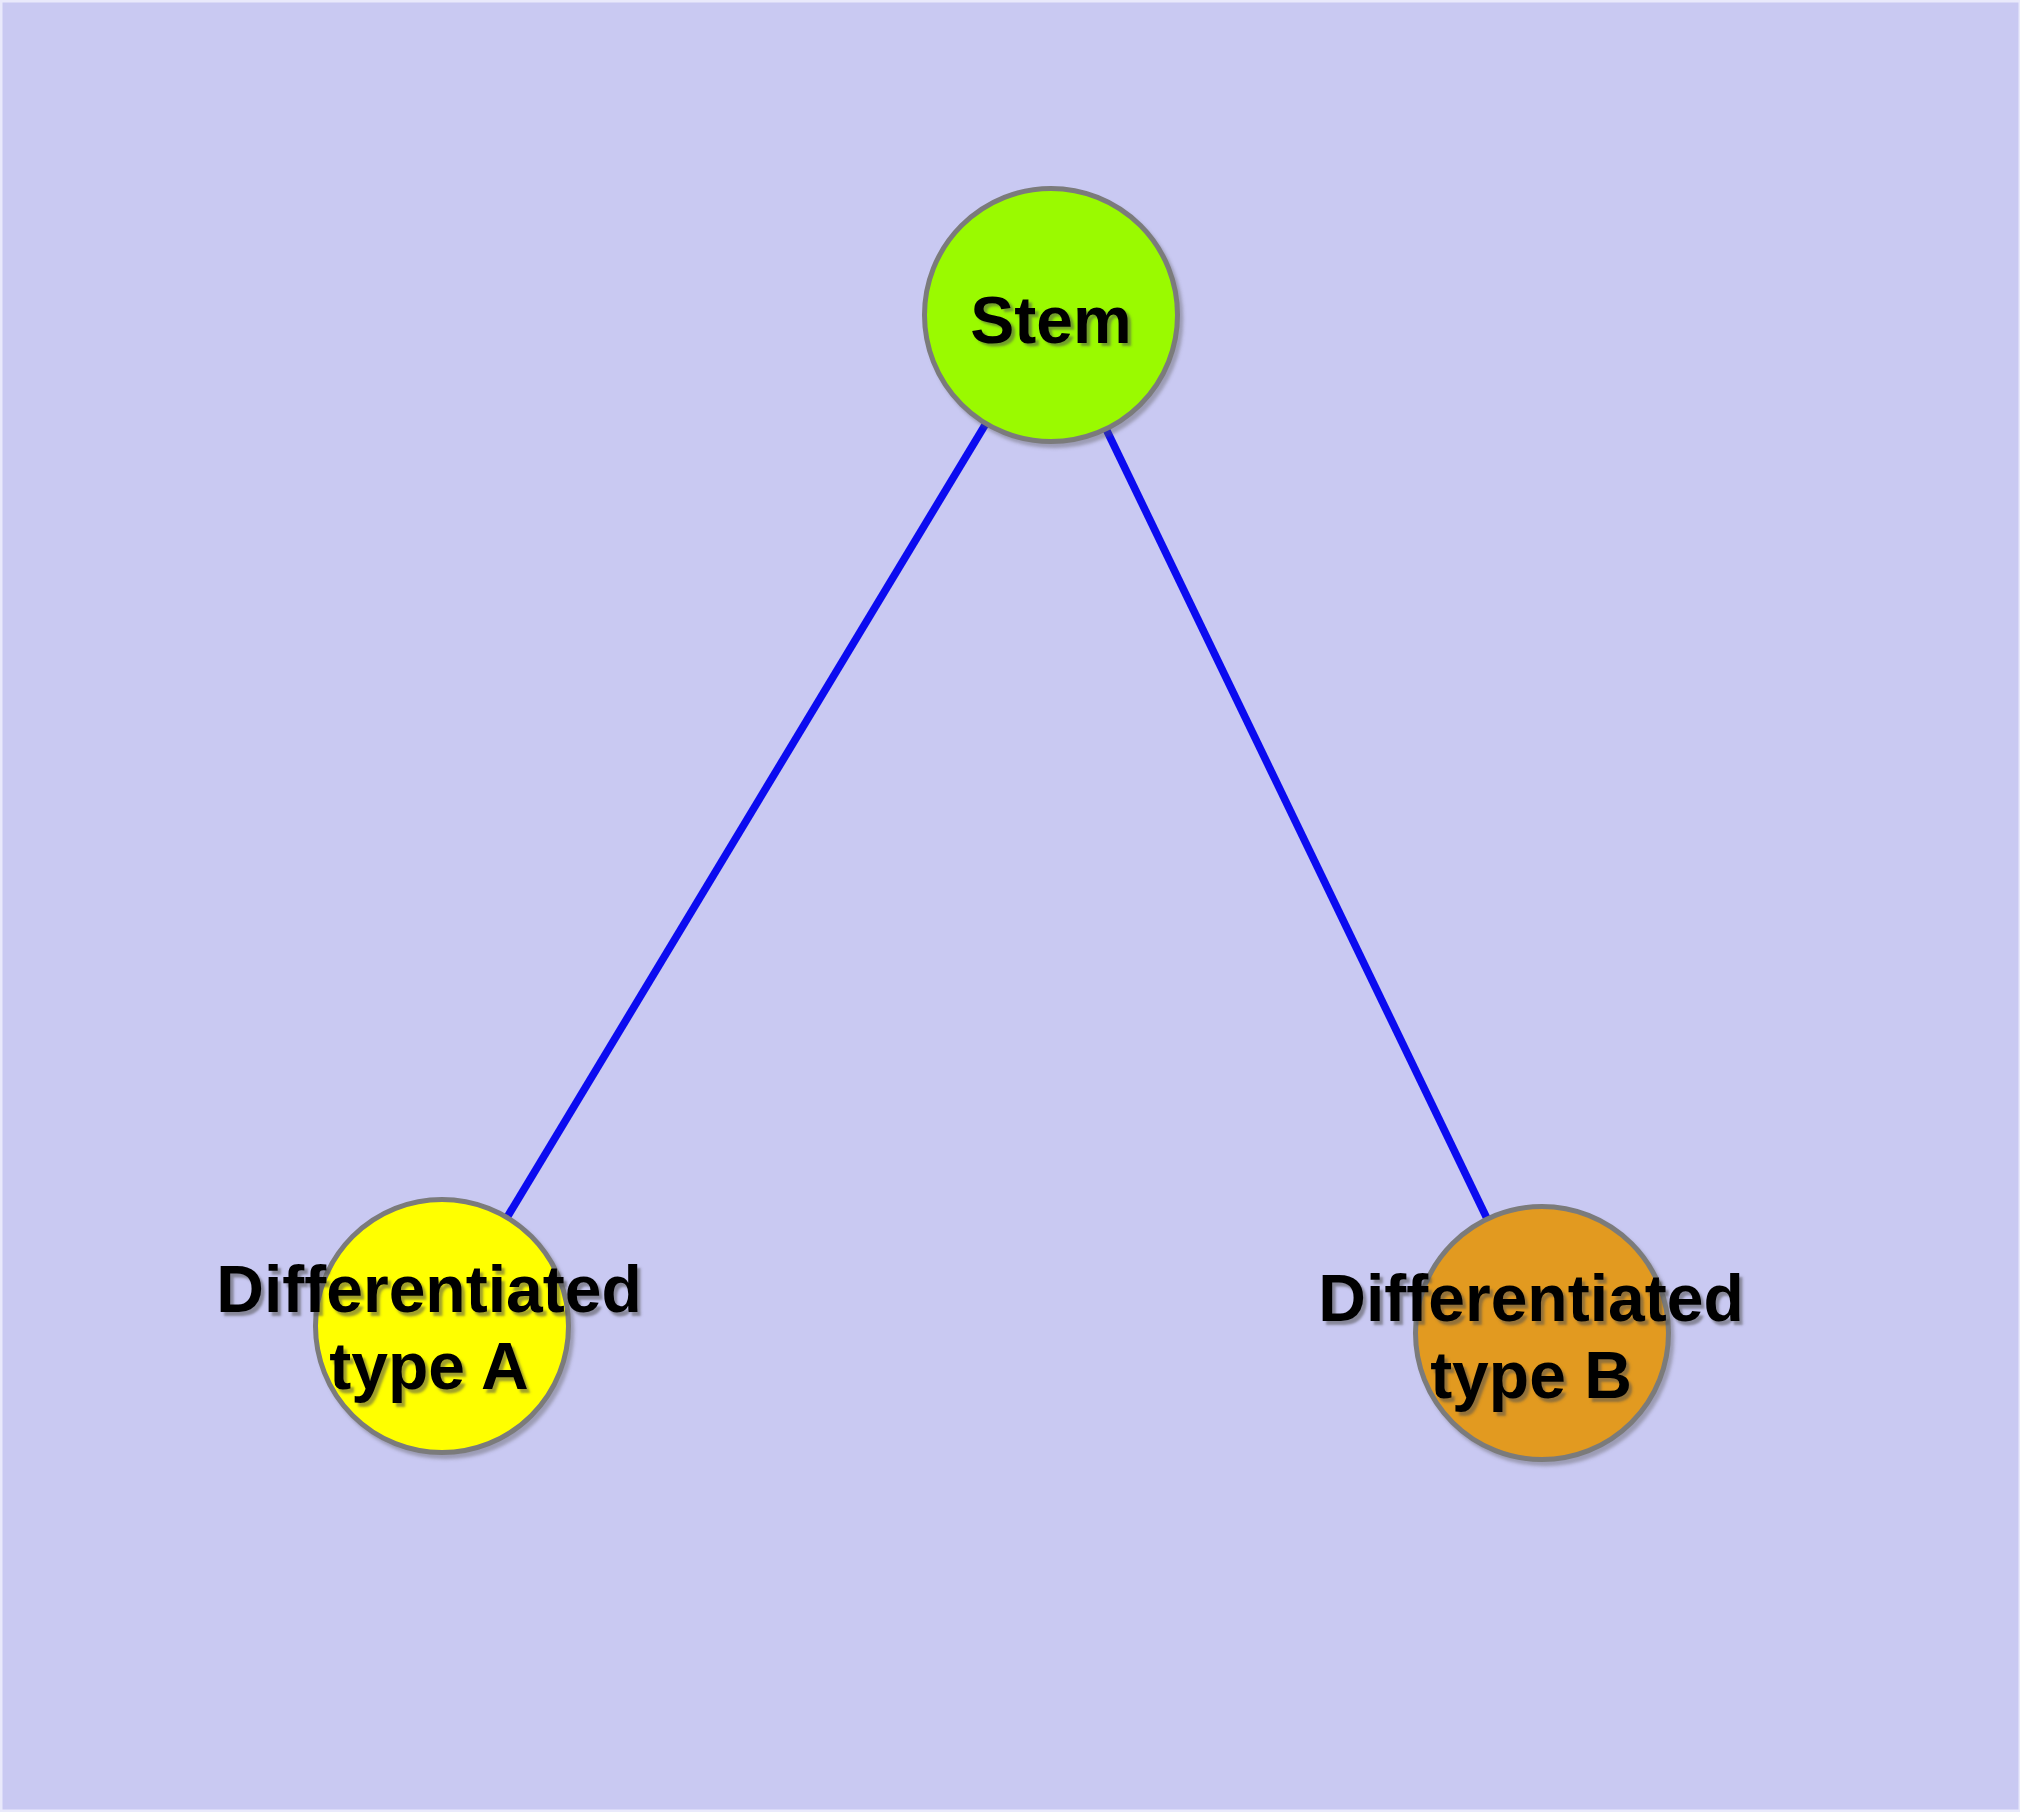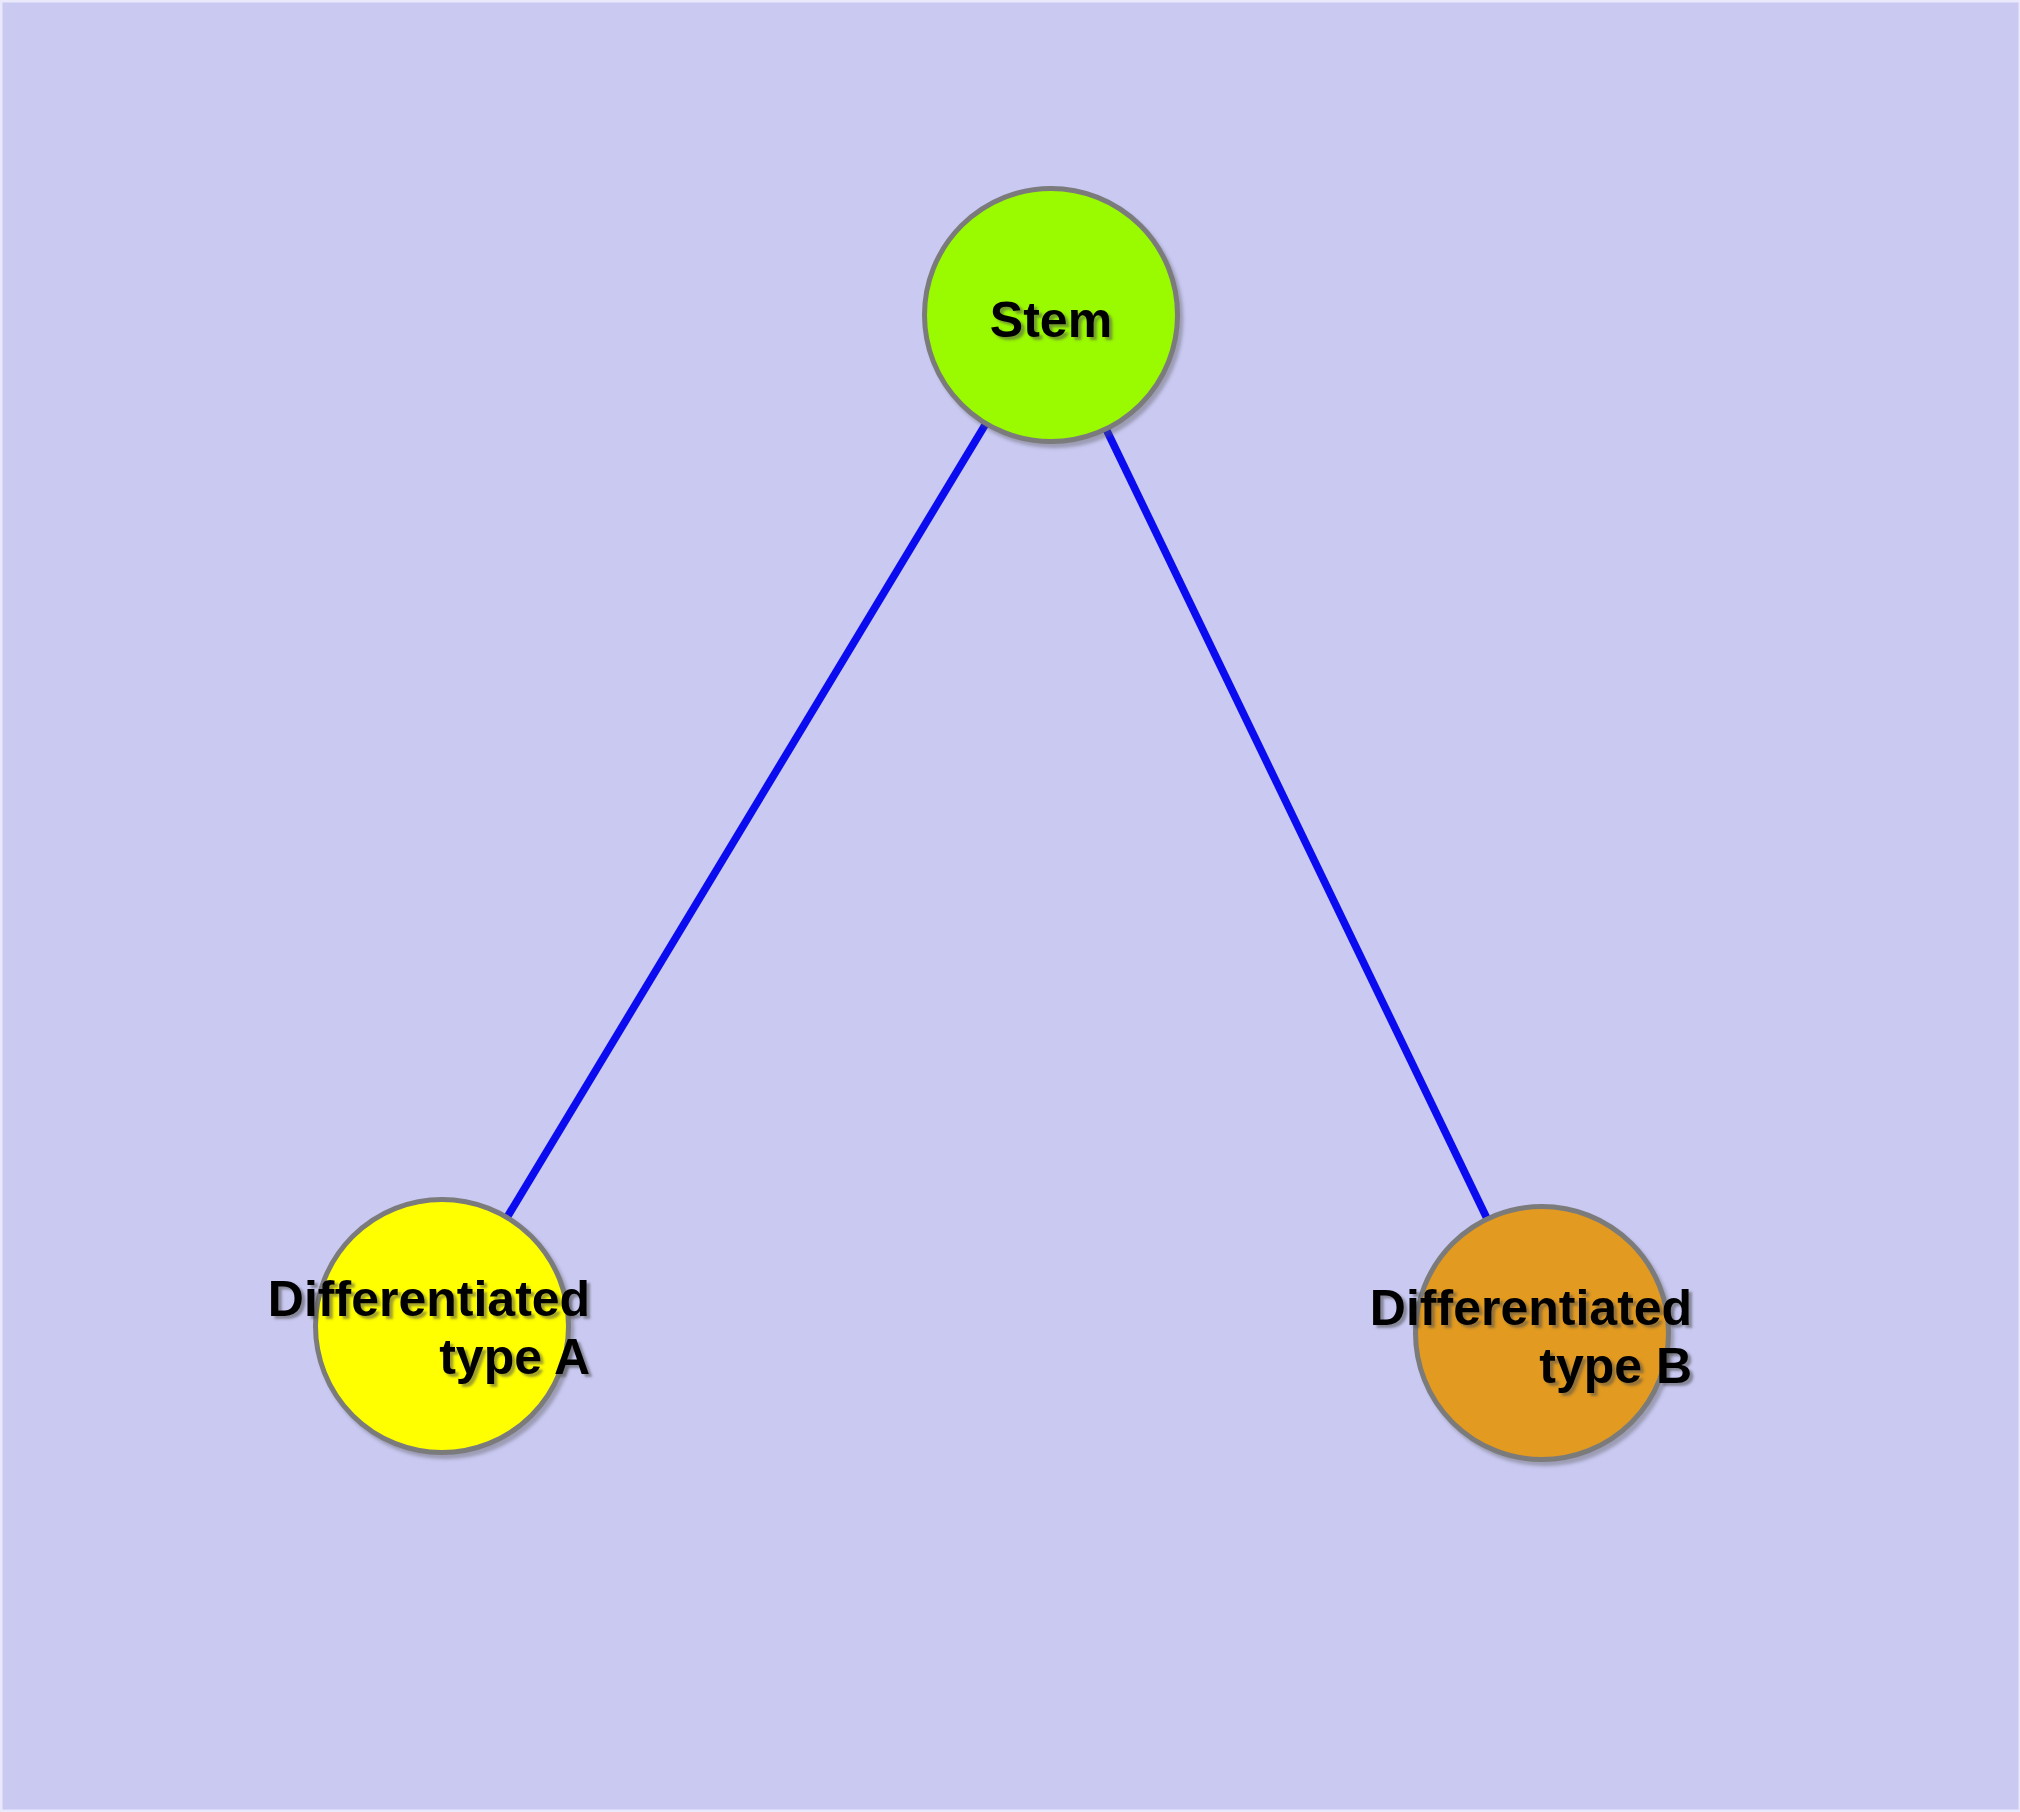--- a/index.html
+++ b/index.html
@@ -54,24 +54,24 @@
     left: 1413px;
     top: 1204px;
     background: #E29A20;
   }
 
   .node-label {
     position: absolute;
     transform: translate(-50%, -50%);
     z-index: 3;
     color: #000000;
-    font-size: 50px;
+    font-size: 66px;
     font-weight: bold;
     line-height: 1.16;
-    text-align: right;
+    text-align: center;
     white-space: pre-line;
     width: max-content;
     text-shadow: 3.4px 3.4px 2.5px rgba(80, 80, 80, 0.55);
   }
 
   .label-stem {
     left: 1051px;
     top: 320px;
   }
 

